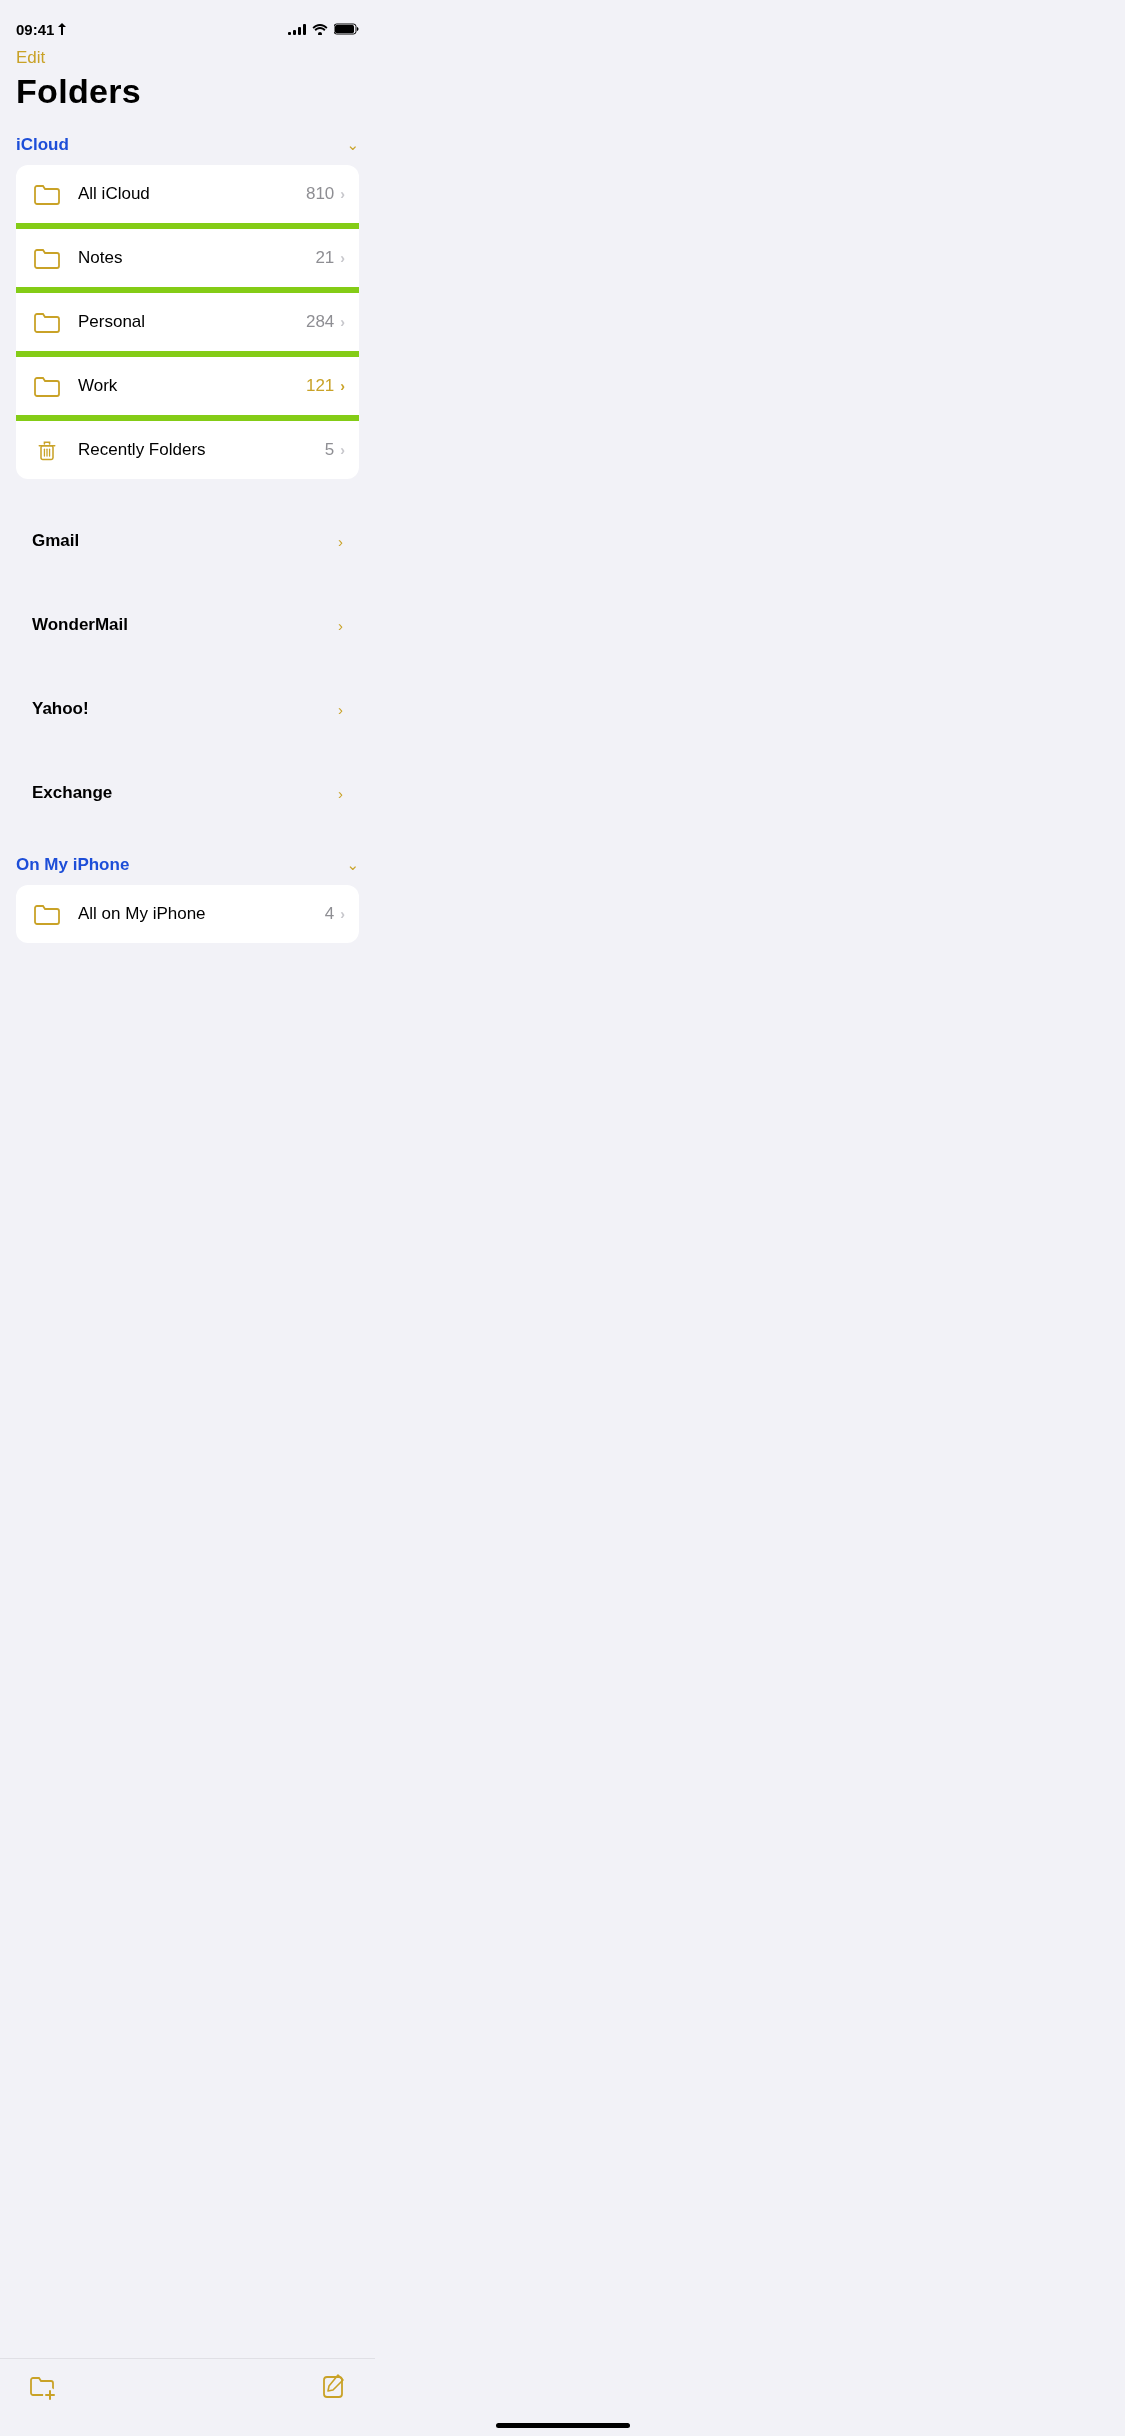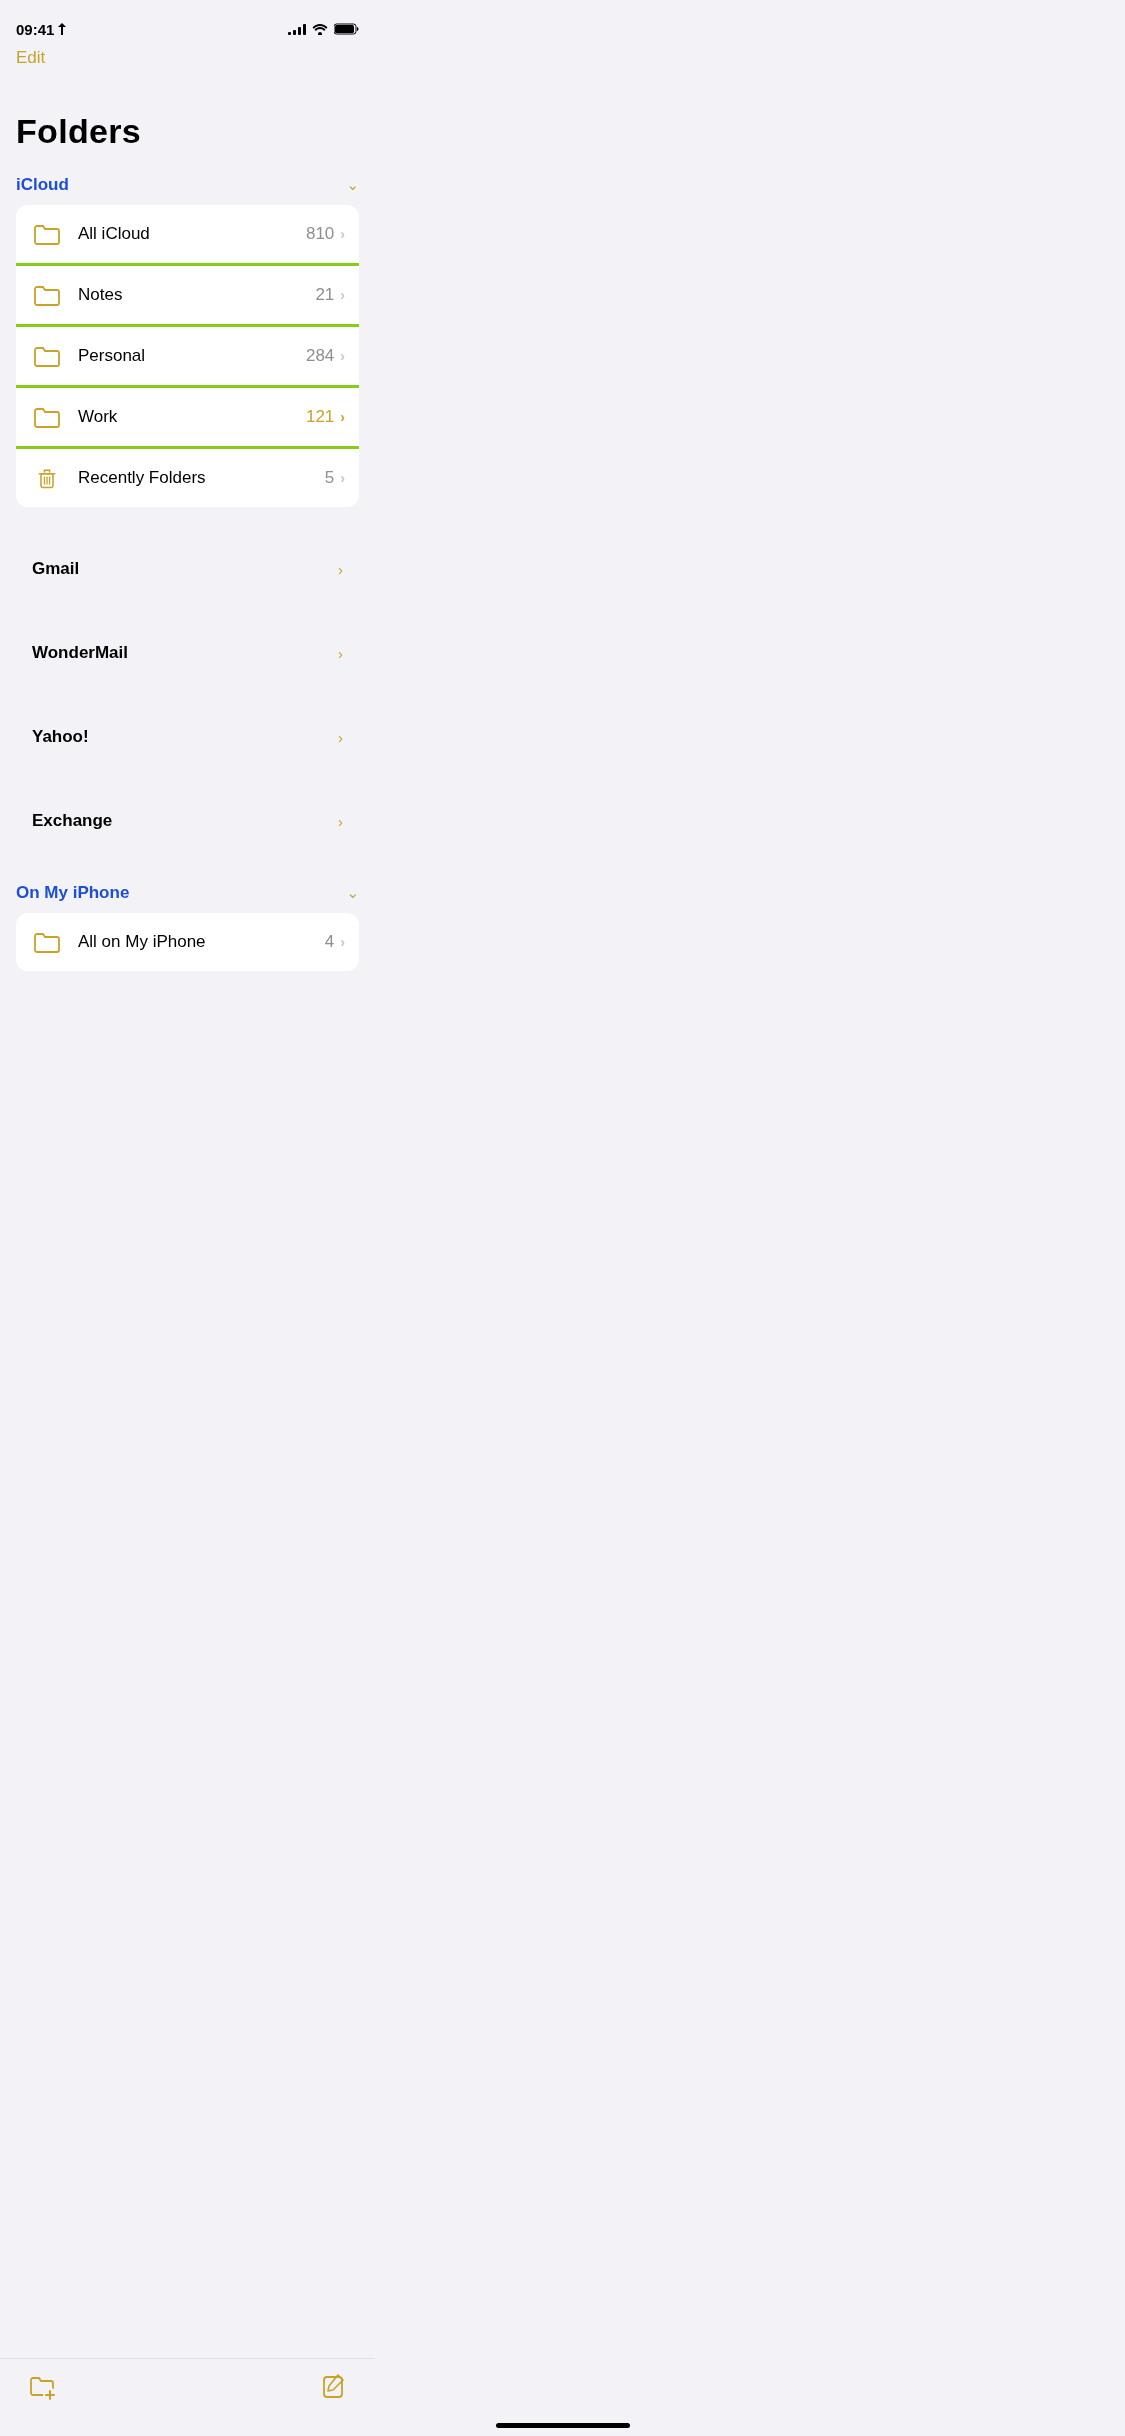--- a/index.html
+++ b/index.html
@@ -68,21 +68,20 @@
       border: none;
       cursor: pointer;
     }
 
     
     .page-title {
       padding: 4px 16px 16px 16px;
       font-size: 34px;
       font-weight: 700;
       letter-spacing: 0.3px;
-      margin-top: 40px;
     }
 
     
     .section-header {
       display: flex;
       justify-content: space-between;
       align-items: center;
       padding: 8px 16px 10px 16px;
     }
 
@@ -107,21 +106,21 @@
       background: #fff;
       border-radius: 12px;
       margin: 0 16px 0 16px;
       overflow: hidden;
     }
 
     .folder-row {
       display: flex;
       align-items: center;
       padding: 12px 14px;
-      border-bottom: 3px solid #84cc16;
+      border-bottom: 6px solid #84cc16;
       cursor: pointer;
     }
 
     .folder-row:last-child {
       border-bottom: none;
     }
 
     .folder-icon {
       width: 34px;
       height: 34px;

